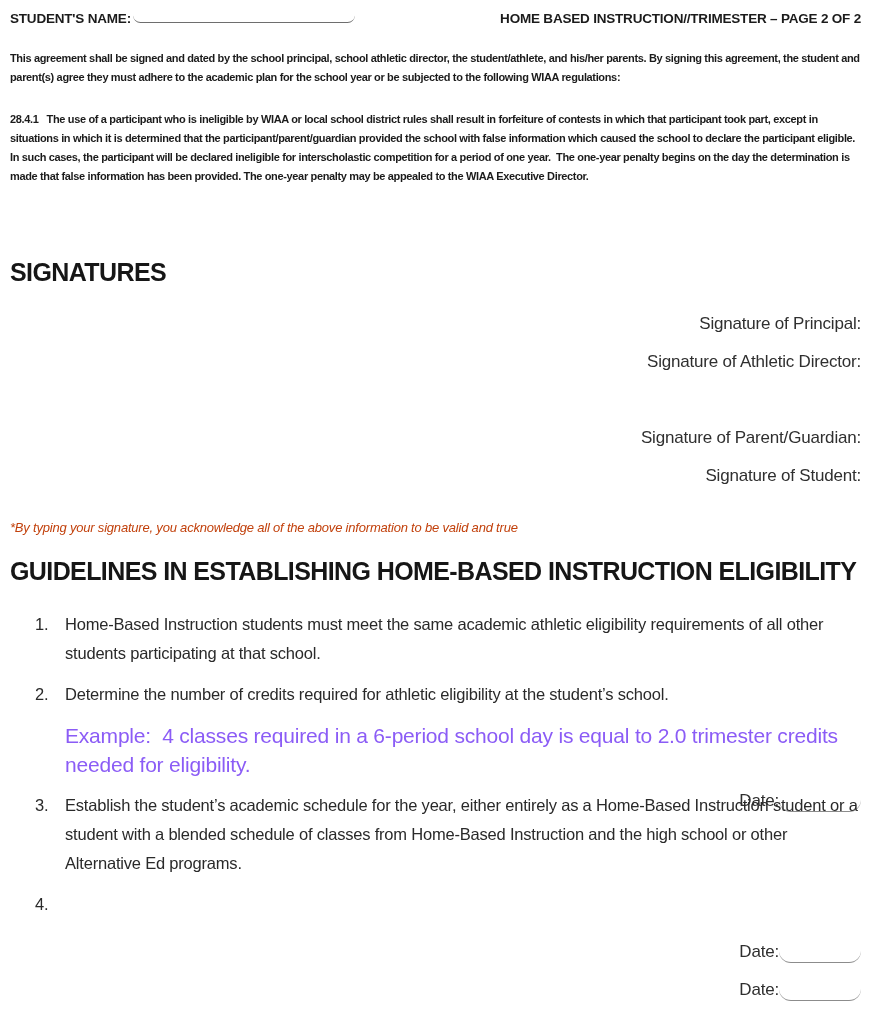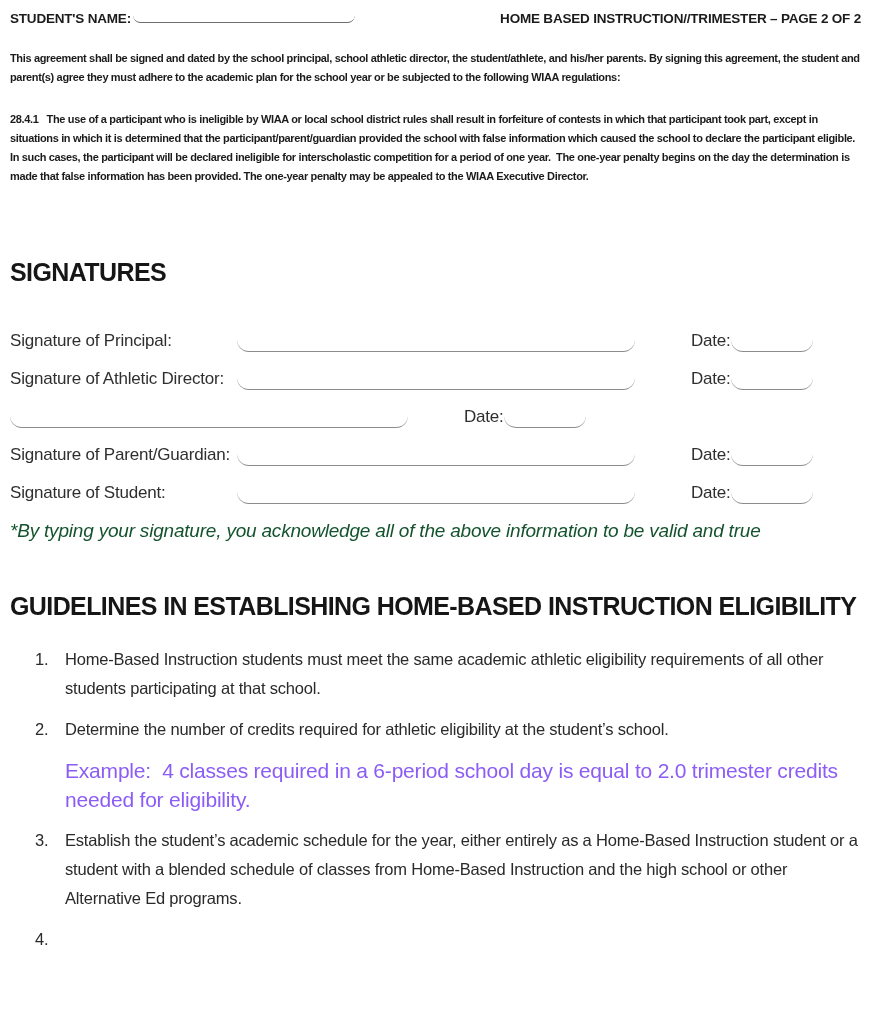--- a/index.html
+++ b/index.html
@@ -50,32 +50,33 @@
   .regulation-para { margin-top: 23px; }
 
   
   .section-heading {
     font-size: 25px;
     font-weight: 700;
     letter-spacing: -0.6px;
     color: #161616;
   }
   .signatures-heading { margin-top: 72px; }
-  .guidelines-heading { margin-top: 50px; }
+  .guidelines-heading { margin-top: 22px; }
 
   
   .signature-rows { margin-top: 27px; }
   .sig-row {
     display: flex;
     align-items: flex-end;
     height: 38px;
     font-size: 17px;
     font-weight: 400;
     color: #2f2f2f;
     letter-spacing: -0.2px;
+    flex-direction: column;
   }
   .sig-label {
     flex: 0 0 227px;
     padding-bottom: 1px;
   }
   .sig-line {
     flex: 0 0 398px;
     border-bottom: 1px solid #8c8c8c;
     height: 24px;
   }
@@ -87,24 +88,24 @@
   .date-label { padding-bottom: 1px; }
   .date-line {
     display: inline-block;
     width: 82px;
     border-bottom: 1px solid #8c8c8c;
     height: 24px;
   }
 
   .sig-note {
     margin-top: 16px;
-    font-size: 19px;
+    font-size: 13px;
     font-style: italic;
     font-weight: 400;
-    color: #14532d;
+    color: #c2410c;
     letter-spacing: -0.2px;
   }
 
   
   .guidelines-list { margin-top: 24px; }
   .g-item {
     position: relative;
     padding-left: 55px;
     margin-bottom: 12px;
     font-size: 16.5px;

